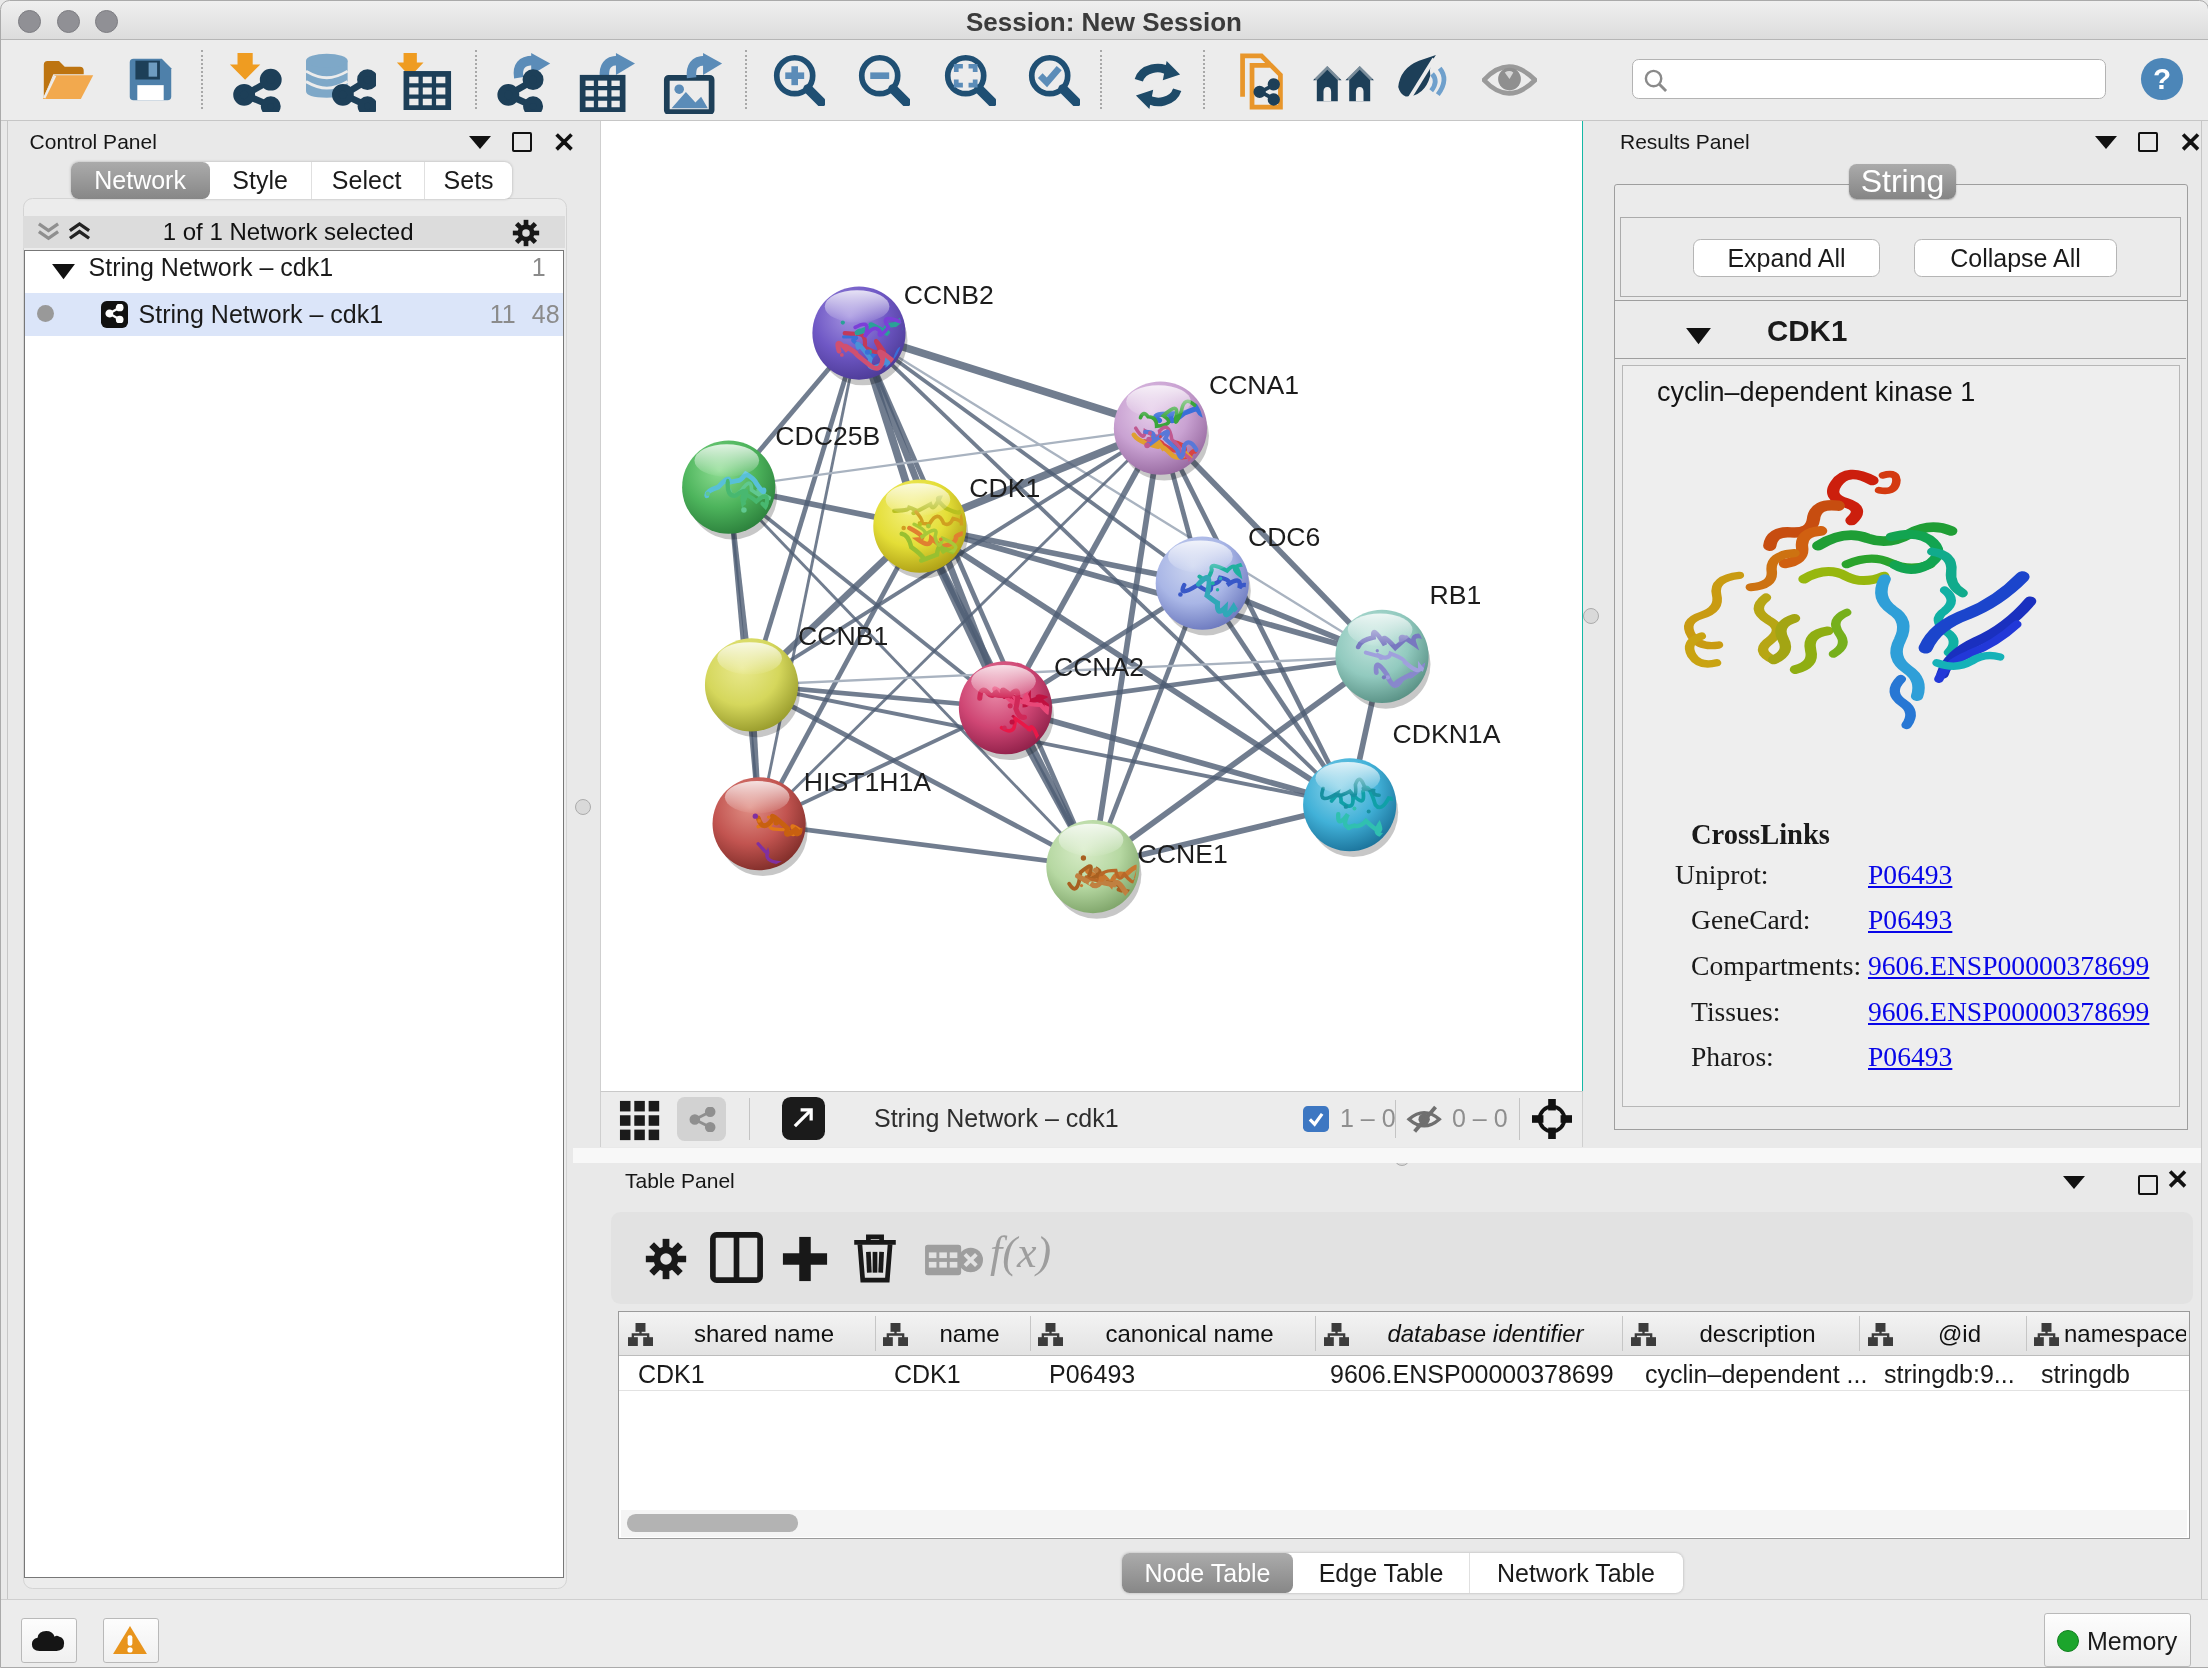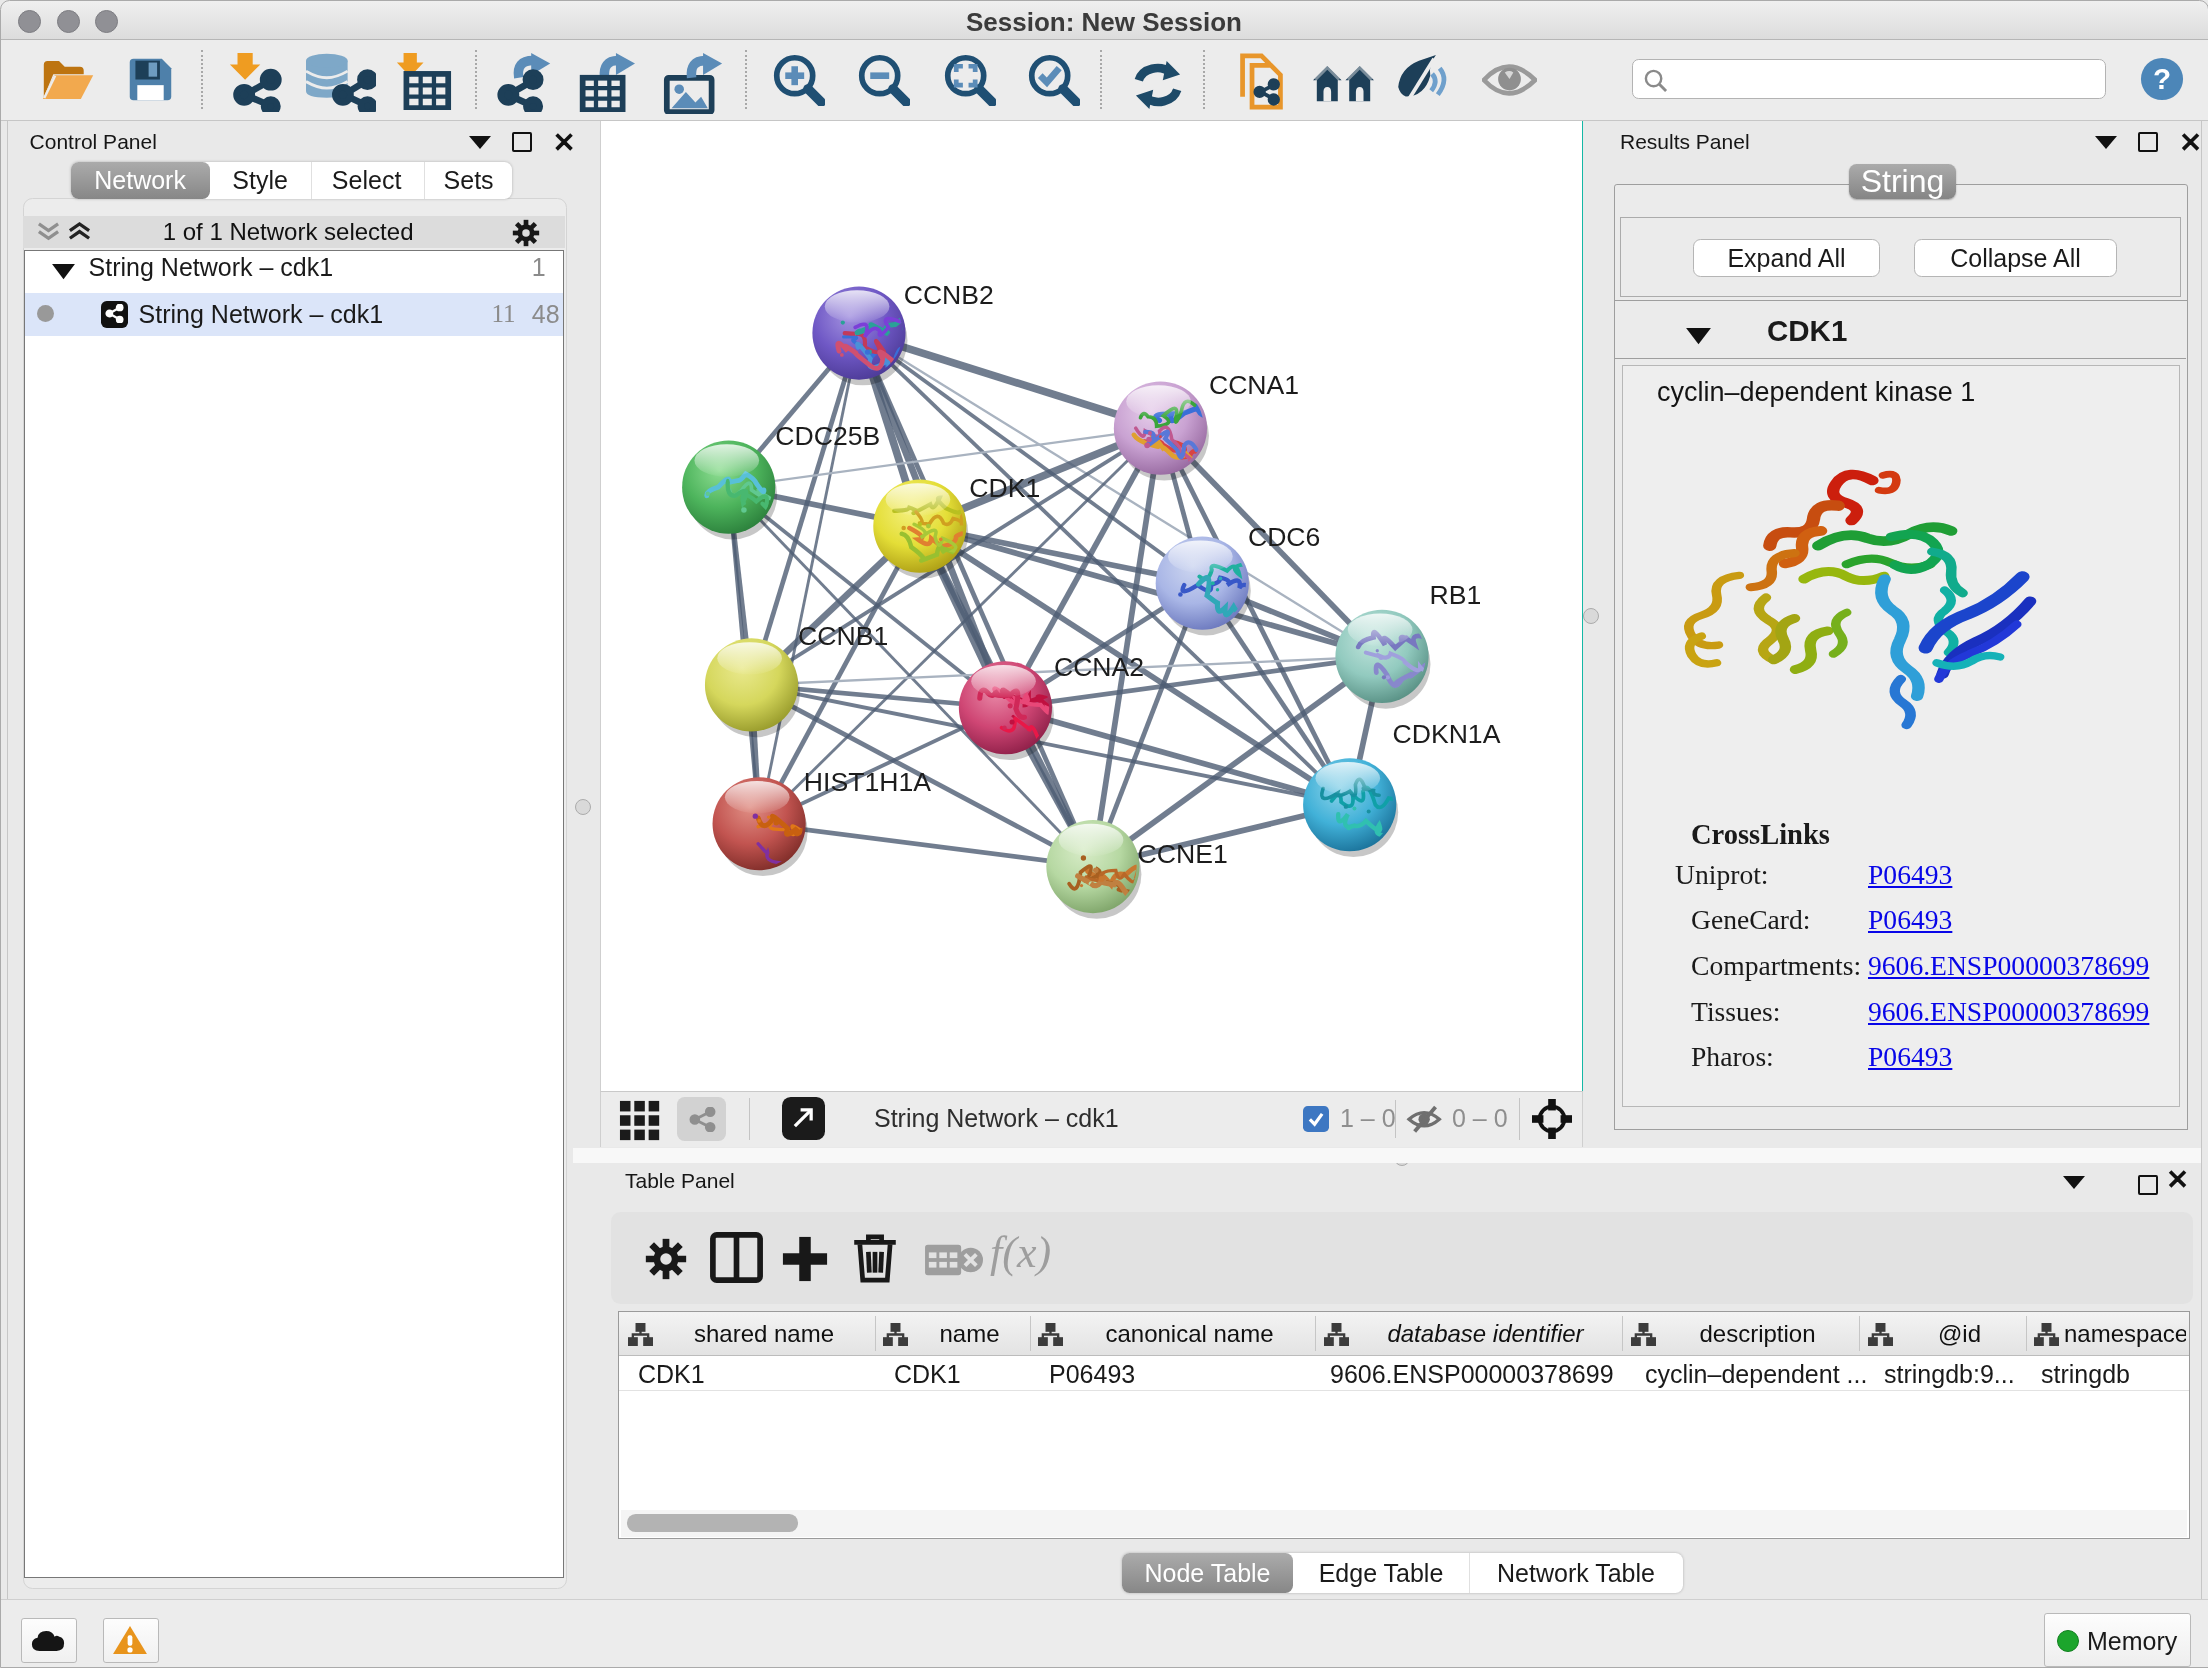--- a/index.html
+++ b/index.html
@@ -245,21 +245,21 @@
         <svg class="abs" style="left:80px;top:11.4px" width="19" height="19" viewBox="0 0 22 22">
           <g stroke="#fff" stroke-width="2.6" fill="#fff">
             <line x1="5" y1="11" x2="17" y2="4"></line>
             <line x1="5" y1="11" x2="17" y2="18"></line>
             <circle cx="5" cy="11" r="3.2"></circle>
             <circle cx="17" cy="4" r="3.2"></circle>
             <circle cx="17" cy="18" r="3.2"></circle>
           </g>
         </svg>
         <div class="abs" style="left:114px;top:6.7px;font-size:25px;">String Network – cdk1</div>
-        <div class="abs" style="left:0;top:6.7px;width:491px;text-align:right;font-size:25px;color:#8b8b8b;font-family:Liberation Serif, serif;">11</div>
+        <div class="abs" style="left:0;top:6.7px;width:491px;text-align:right;font-size:25px;color:#8b8b8b;">11</div>
         <div class="abs" style="left:0;top:6.7px;width:535px;text-align:right;font-size:25px;color:#8b8b8b;">48</div>
      </div>
   </div>
 </div>
 <div class="abs" style="left:600px;top:121px;width:981px;height:970px;background:#fff;border-left:1px solid #cfcfcf;border-right:1px solid #14b8a6;">
 <svg width="981" height="970" viewBox="0 0 1031 1020">
 <defs>
 <radialGradient id="ng1" cx="0.40" cy="0.32" r="0.72">
           <stop offset="0" stop-color="#a493e0"></stop>
           <stop offset="0.55" stop-color="#6f58c5"></stop>

